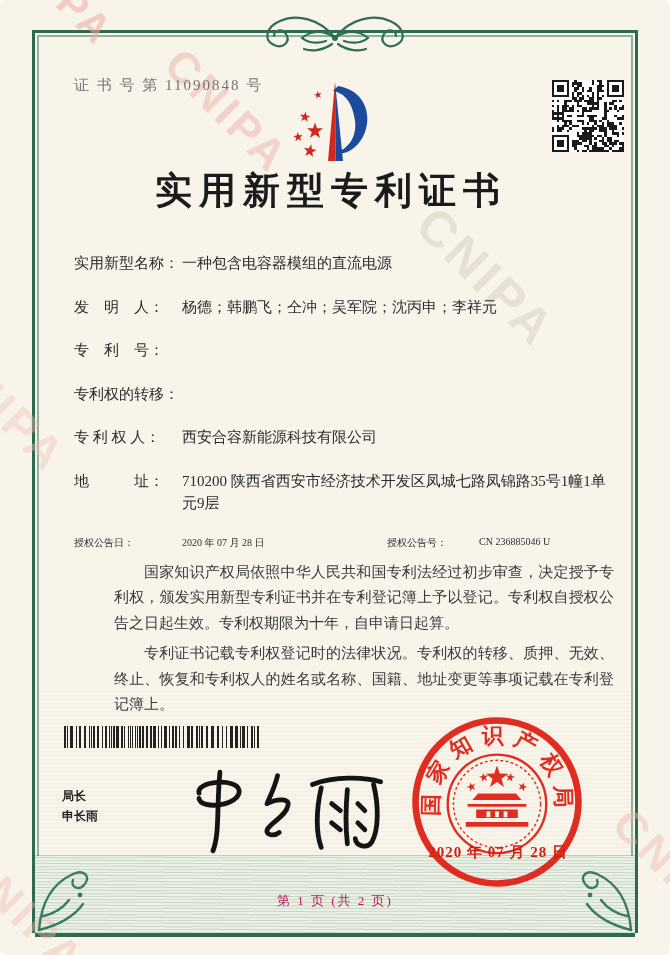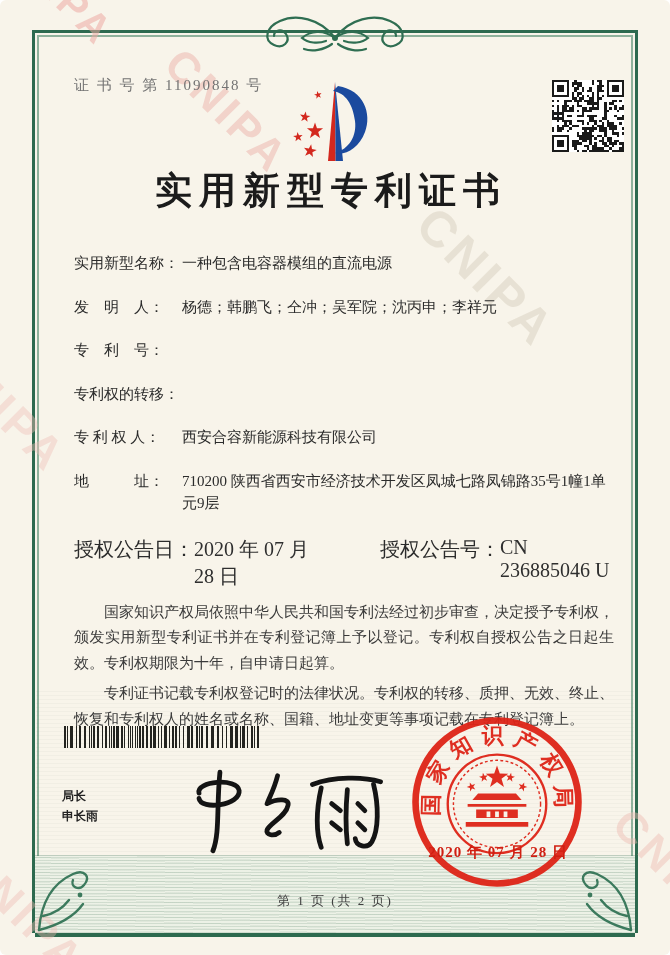--- a/index.html
+++ b/index.html
@@ -47,44 +47,44 @@
   .logo{position:absolute; left:276px; top:79px; width:98px; height:86px; z-index:2;}
   .qr{position:absolute; left:552px; top:80px; width:72px; height:72px; z-index:2;}
   .title{
     position:absolute; left:0; right:8px; top:166px; text-align:center;
     font-size:37px; font-weight:700; letter-spacing:7px; color:#1b1b1b; z-index:2;
   }
   .content{position:absolute; left:74px; right:56px; top:252px; z-index:2;}
   .row{display:flex; align-items:flex-start; margin-bottom:21px; font-size:15px; line-height:1.5;}
   .flabel{flex:0 0 108px; white-space:nowrap; color:#2b2b2b;}
   .fvalue{flex:1 1 auto; color:#2b2b2b;}
-  .grant-row{display:flex; margin-bottom:4px; font-size:20px;}
+  .grant-row{display:flex; margin-bottom:4px; font-size:10px;gap:7px;}
   .grant-left{flex:0 0 258px; display:flex;}
   .grant-right{flex:1 1 auto; display:flex;margin-left:48px;}
-  .paras{margin-top:10px;}
+  .paras{margin-top:10px;margin-left:40px;}
   .para{
     font-size:15px; line-height:1.72; text-align:justify; text-indent:2em;
     color:#3a3a3a; margin:0 0 4px 0;
   }
   .barcode{position:absolute; left:64px; top:726px; width:200px; height:22px; z-index:2;}
   .officer{
     position:absolute; left:62px; top:786px; z-index:3;
     font-family:"Liberation Sans","DejaVu Sans",sans-serif; font-weight:600;
     font-size:12px; color:#222; line-height:1.7;
   }
   .signature{position:absolute; left:190px; top:760px; width:210px; height:96px; z-index:3;}
   .seal{position:absolute; left:407px; top:712px; width:180px; height:180px; z-index:4; opacity:.95;}
   .seal-date{
     position:absolute; left:414px; top:843px; width:168px; text-align:center; z-index:5;
     color:#d01f12; font-weight:700; font-size:15px; letter-spacing:1px;
     font-family:"Liberation Serif","DejaVu Serif",serif;
   }
   .footer{
     position:absolute; left:0; right:0; top:892px; text-align:center; z-index:5;
-    font-size:13px; color:#404040; letter-spacing:2px;
+    font-size:13px; color:#be185d; letter-spacing:2px;
   }
   .ornament-top{position:absolute; left:220px; top:8px; width:230px; height:46px; z-index:6;}
   .corner{position:absolute; width:62px; height:76px; z-index:6;}
   .corner-bl{left:33px; top:858px;}
   .corner-br{right:33px; top:858px; transform:scaleX(-1);}
 </style>
 </head>
 <body>
 
 <div class="page">

